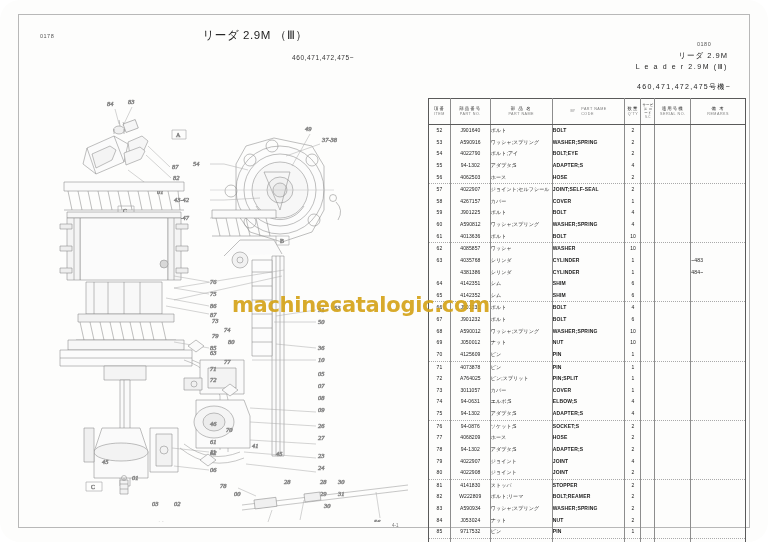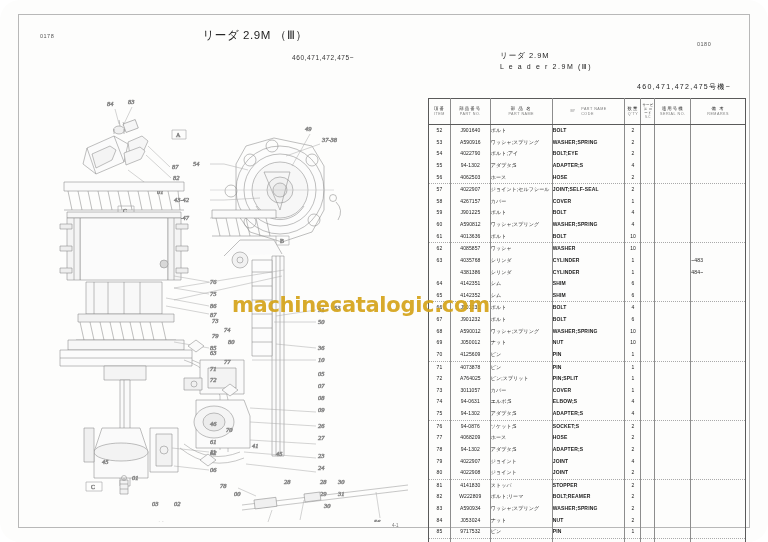--- a/index.html
+++ b/index.html
@@ -63,23 +63,23 @@
     position: absolute;
     left: 292px; top: 54px;
     font-size: 6.5px;
     letter-spacing: 0.6px;
     color: #333;
   }
 
   
   .title-block-r {
     position: absolute;
-    left: 500px; top: 51px;
+    left: 528px; top: 51px;
     width: 200px;
-    text-align: left;
+    text-align: right;
   }
   .title-block-r .title-jp { font-size: 7.5px; letter-spacing: 1px; }
   .title-block-r .title-en { font-size: 7px; letter-spacing: 1.6px; margin-top: 2px; }
   #serial-right {
     position: absolute;
     left: 637px; top: 82px;
     font-size: 7px;
     letter-spacing: 1.3px;
     color: #222;
     white-space: nowrap;

